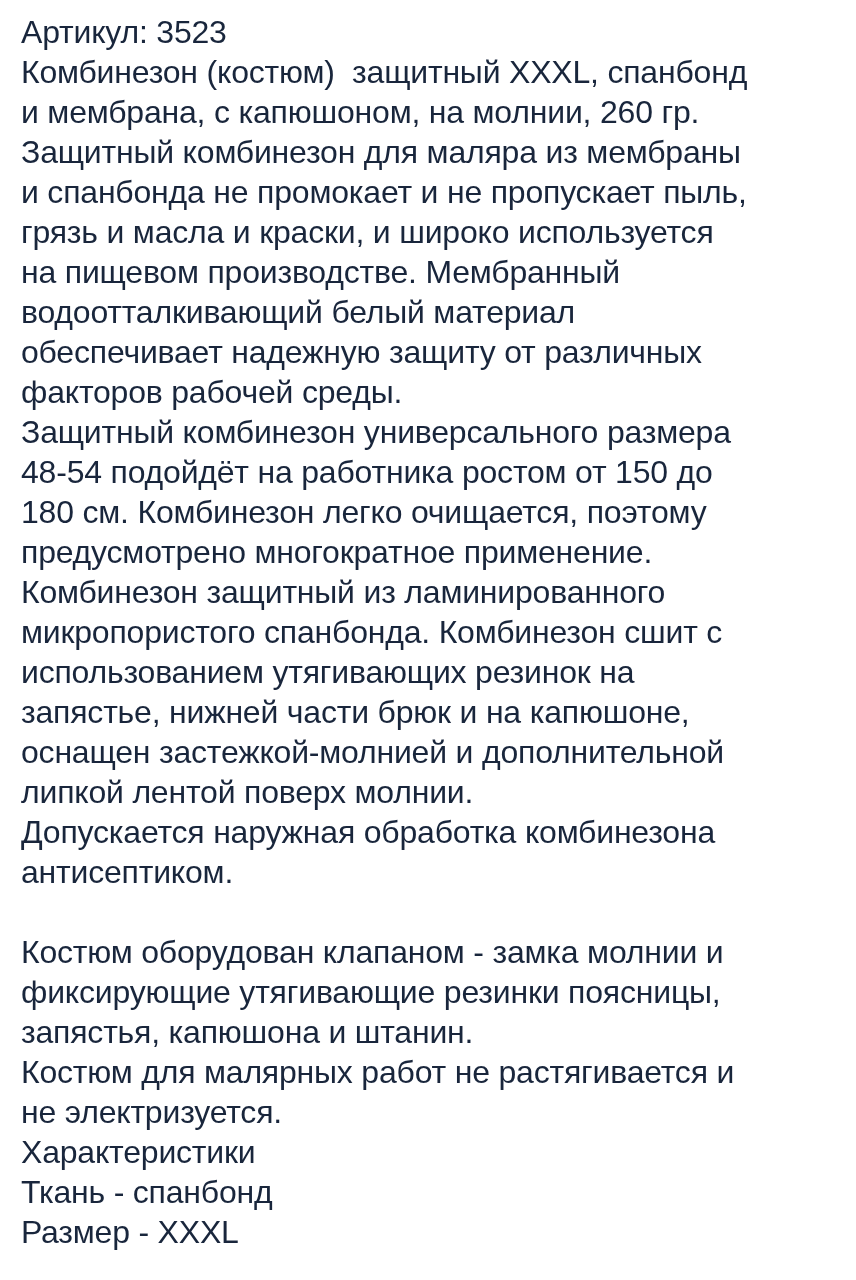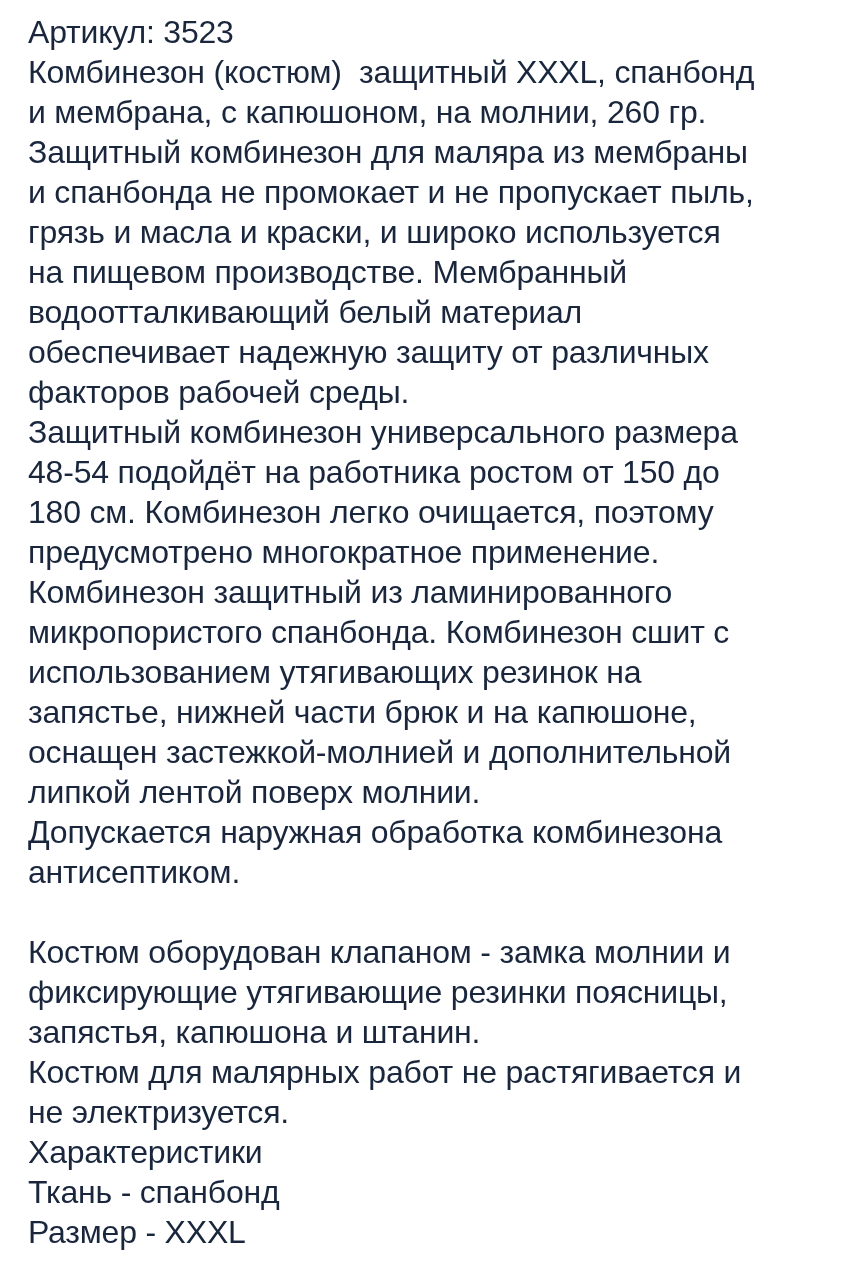--- a/index.html
+++ b/index.html
@@ -9,21 +9,21 @@
   }
   .page {
     position: relative;
     width: 856px;
     height: 1280px;
     background: #ffffff;
     overflow: hidden;
   }
   .description {
     box-sizing: border-box;
-    padding: 12px 20px 0 28px;
+    padding: 12px 20px 0 21px;
     font-family: "Liberation Sans", "DejaVu Sans", sans-serif;
     font-size: 32px;
     line-height: 40px;
     font-weight: 400;
     color: #19263c;
     letter-spacing: -0.2px;
     white-space: pre-wrap;
     word-break: keep-all;
   }
 </style>

